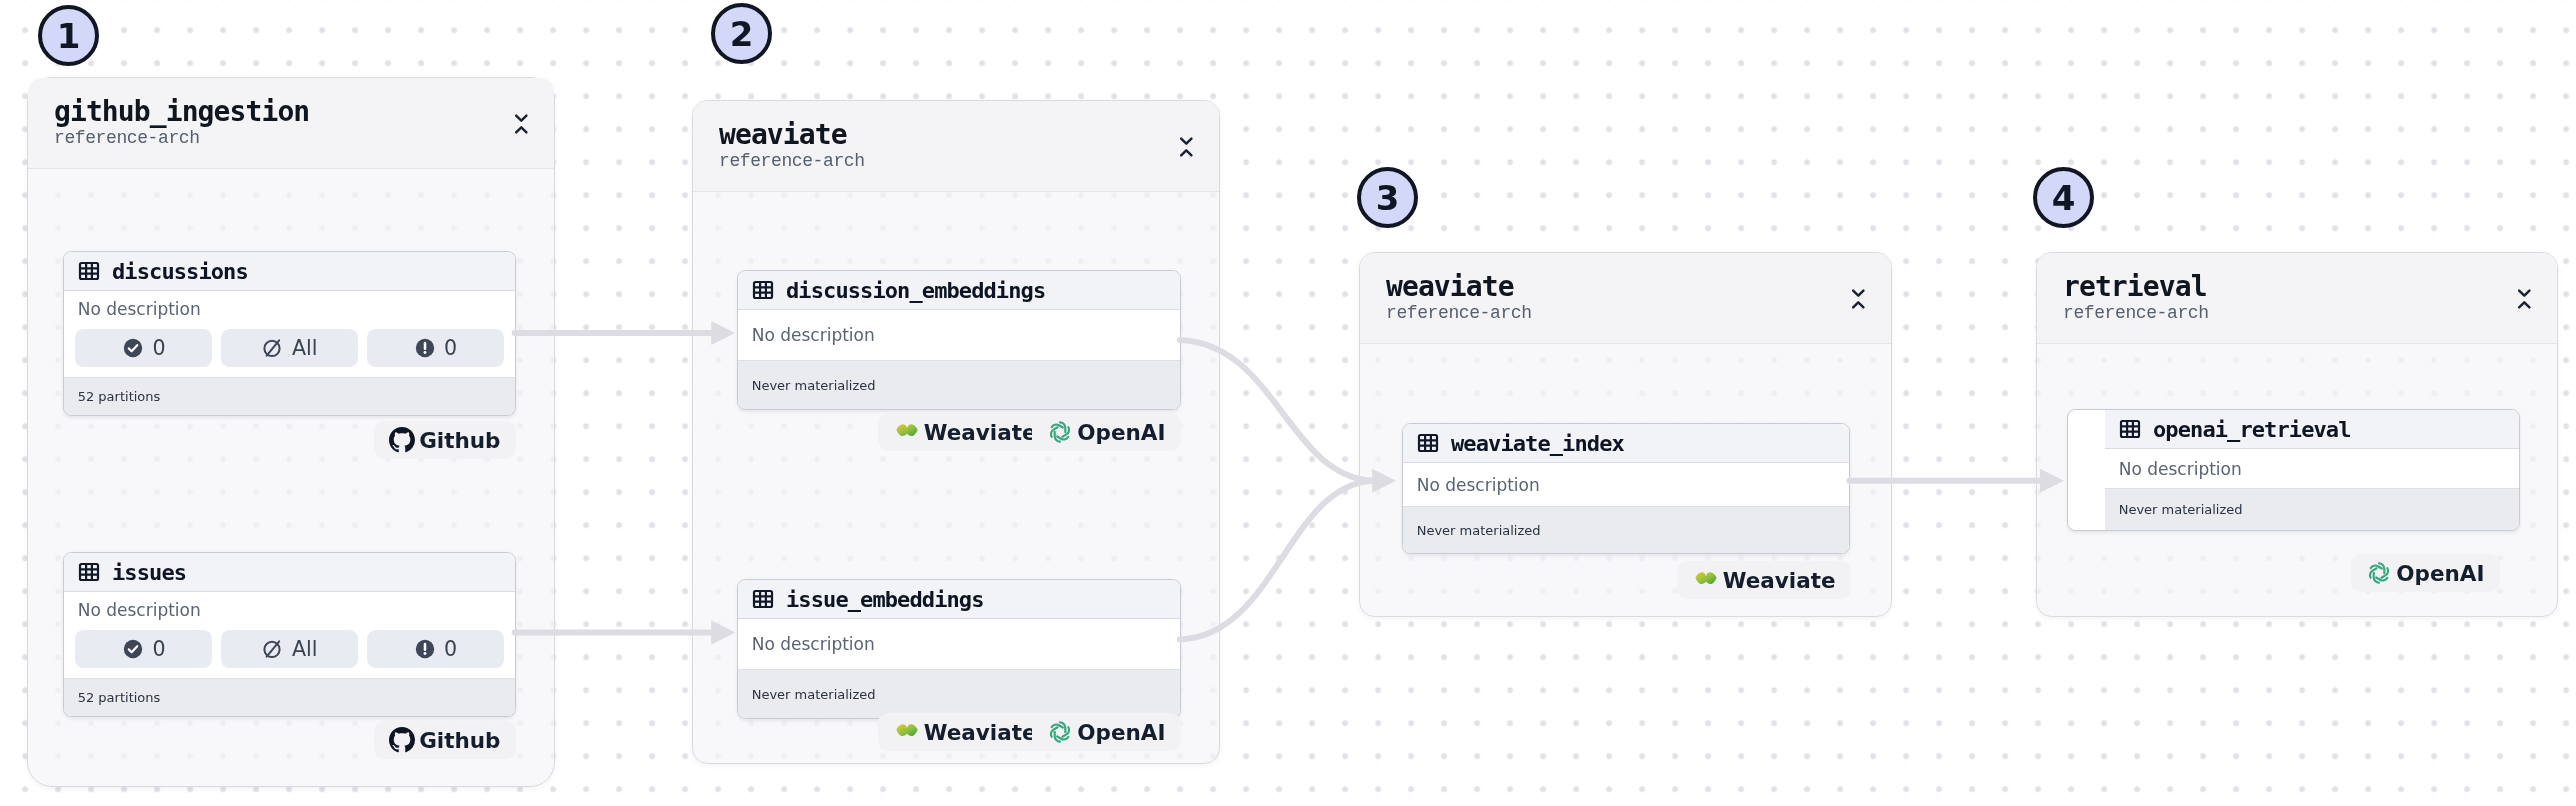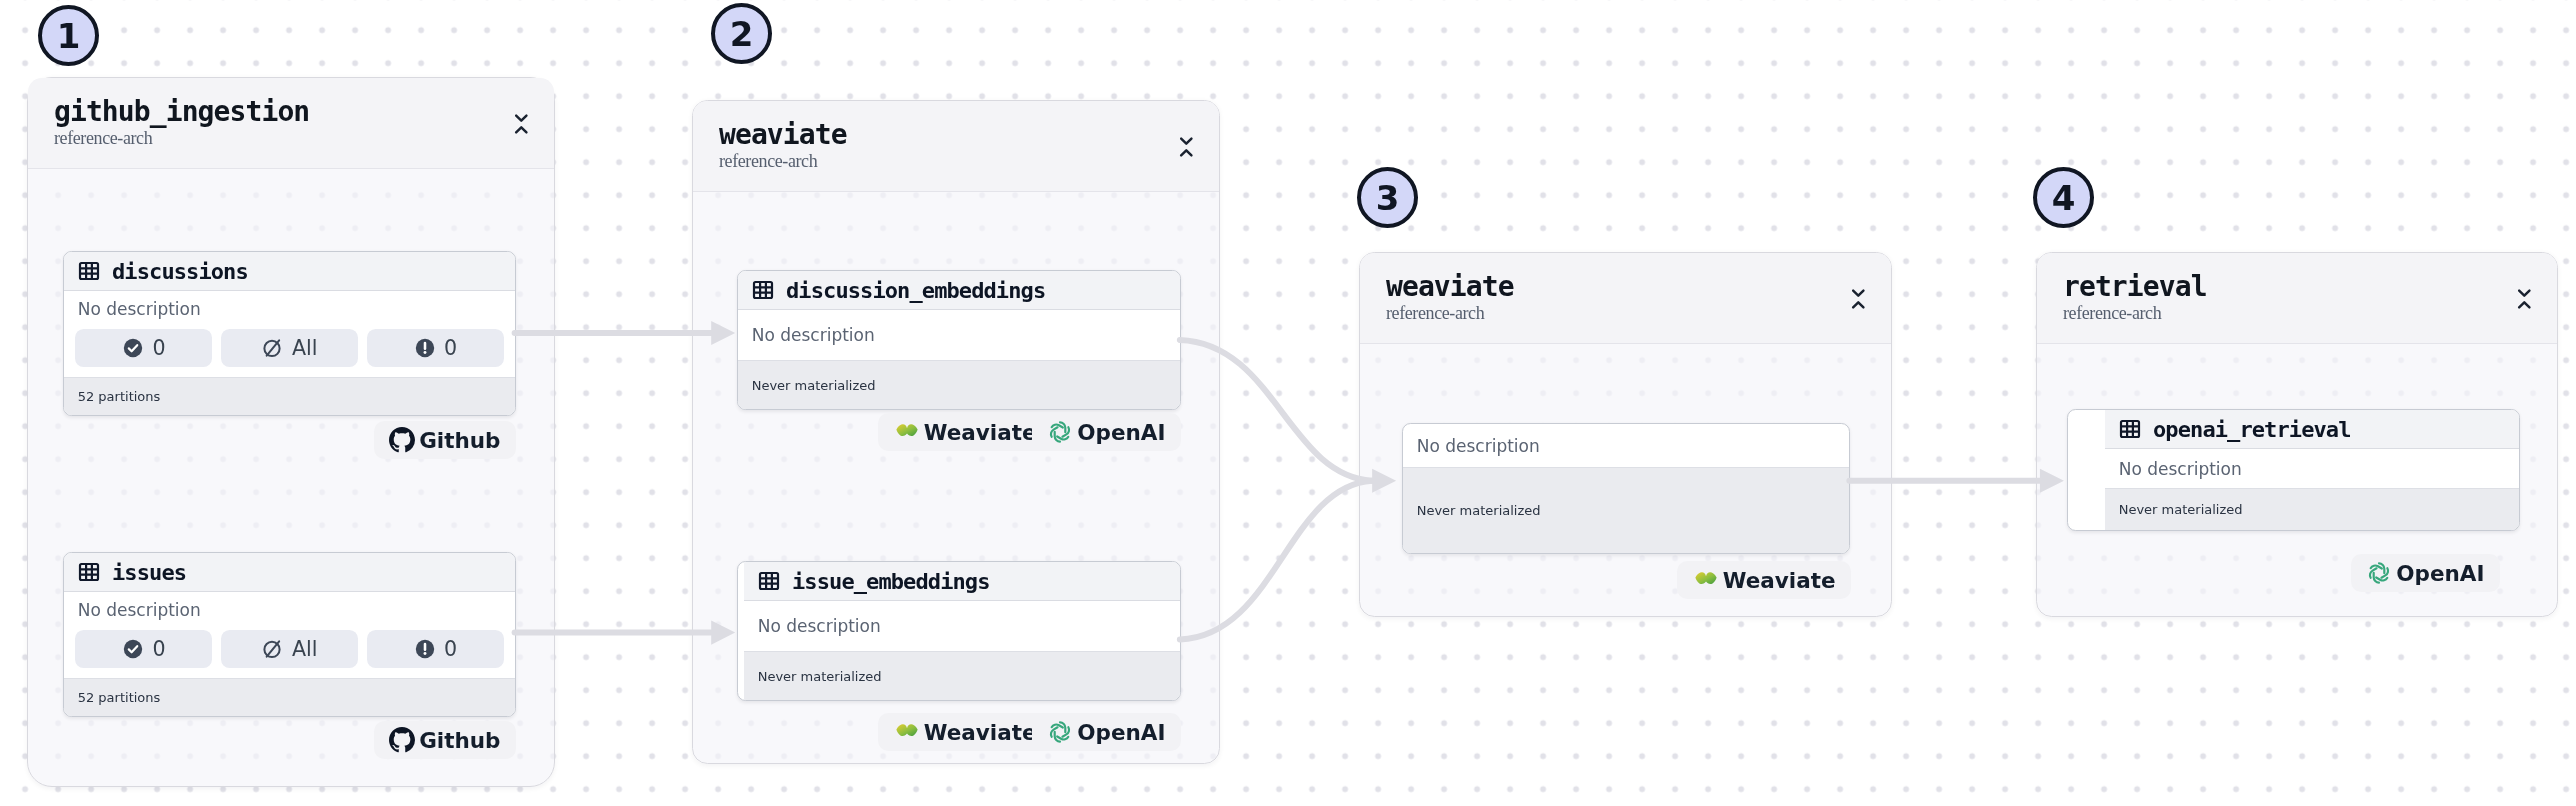--- a/index.html
+++ b/index.html
@@ -30,21 +30,21 @@
     border-radius:13.7px 13.7px 0 0;
     display:flex;align-items:center;
     padding:0 26px;box-sizing:border-box;
   }
   .group-title{
     font-family:"DejaVu Sans Mono","Liberation Mono",monospace;
     font-size:28px;font-weight:700;color:#10161f;line-height:1.15;
     letter-spacing:-0.9px;
   }
   .group-subtitle{
-    font-family:Liberation Serif, serif;
+    font-family:Liberation Mono, monospace;
     font-size:18px;color:#555e6e;line-height:1.2;letter-spacing:-0.4px;
   }
   .collapse-btn{
     position:absolute;right:22px;top:33px;width:22px;height:26px;
     display:flex;align-items:center;justify-content:center;color:#1a2230;cursor:pointer;
   }
   
   .asset-card{
     position:absolute;
     display:flex;flex-direction:column;
@@ -307,21 +307,21 @@
     </div>
     <div class="tag" style="top:312px;right:38px;">
       <span class="icon">
         <svg width="26" height="26" viewBox="0 0 24 24">
             <use href="#i-openai"></use>
           </svg>
         </span>
       <span>OpenAI</span>
     </div>
 
-    <div class="asset-card" style="left:44px;top:460px;width:444px;height:140px;padding-left:6px;">
+    <div class="asset-card" style="left:44px;top:478px;width:444px;height:140px;">
       <div class="asset-header">
         <span class="icon">
           <svg width="24" height="24" viewBox="0 0 24 24" color="#10182a">
               <use href="#i-table"></use>
             </svg>
         </span>
         <span>issue_embeddings</span>
       </div>
       <div class="asset-desc" style="height:50px;">No description</div>
       <div class="asset-footer">Never materialized</div>
@@ -351,20 +351,28 @@
         <div class="group-subtitle">reference-arch</div>
       </div>
       <span class="collapse-btn">
         <svg width="20.6" height="24" viewBox="0 0 22 24">
             <use href="#i-collapse"></use>
           </svg>
       </span>
     </div>
 
     <div class="asset-card" style="left:42px;top:170px;width:448px;height:131px;">
+      <div class="asset-header">
+        <span class="icon">
+          <svg width="24" height="24" viewBox="0 0 24 24" color="#10182a">
+              <use href="#i-table"></use>
+            </svg>
+        </span>
+        <span>weaviate_index</span>
+      </div>
       <div class="asset-desc" style="height:43px;">No description</div>
       <div class="asset-footer">Never materialized</div>
     </div>
     <div class="tag" style="top:308px;right:40px;">
       <span class="icon">
         <svg width="26" height="26" viewBox="0 0 24 24">
             <use href="#i-weaviate"></use>
           </svg>
         </span>
       <span>Weaviate</span>

